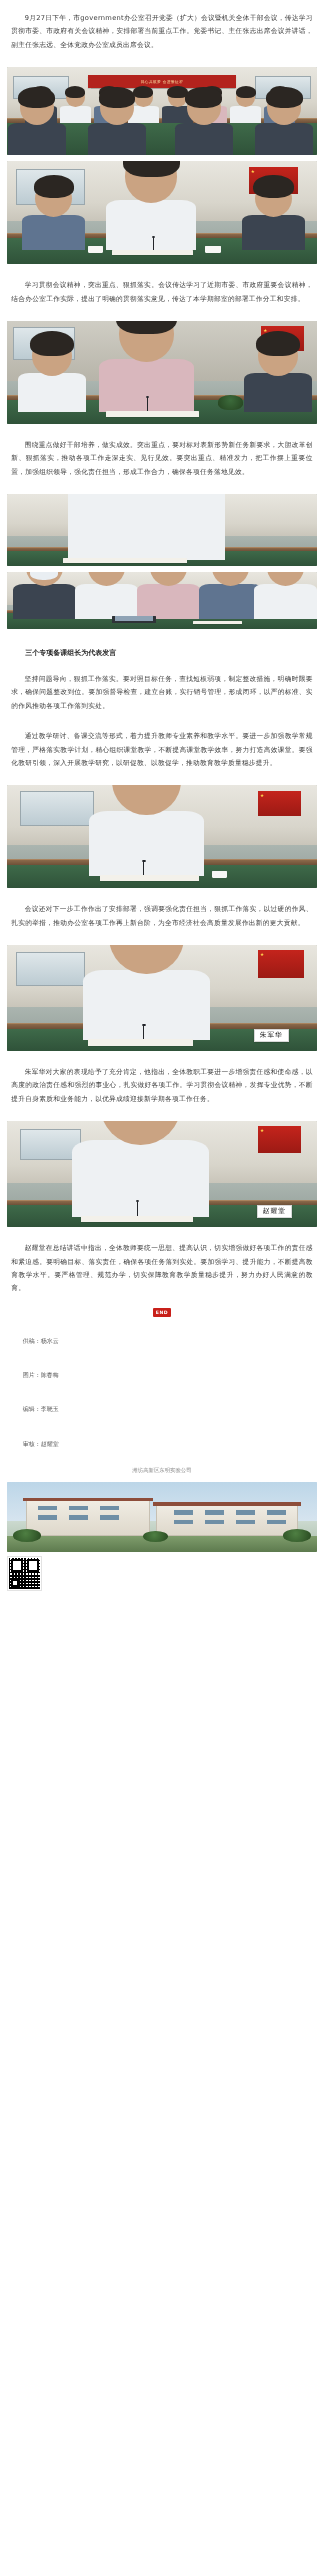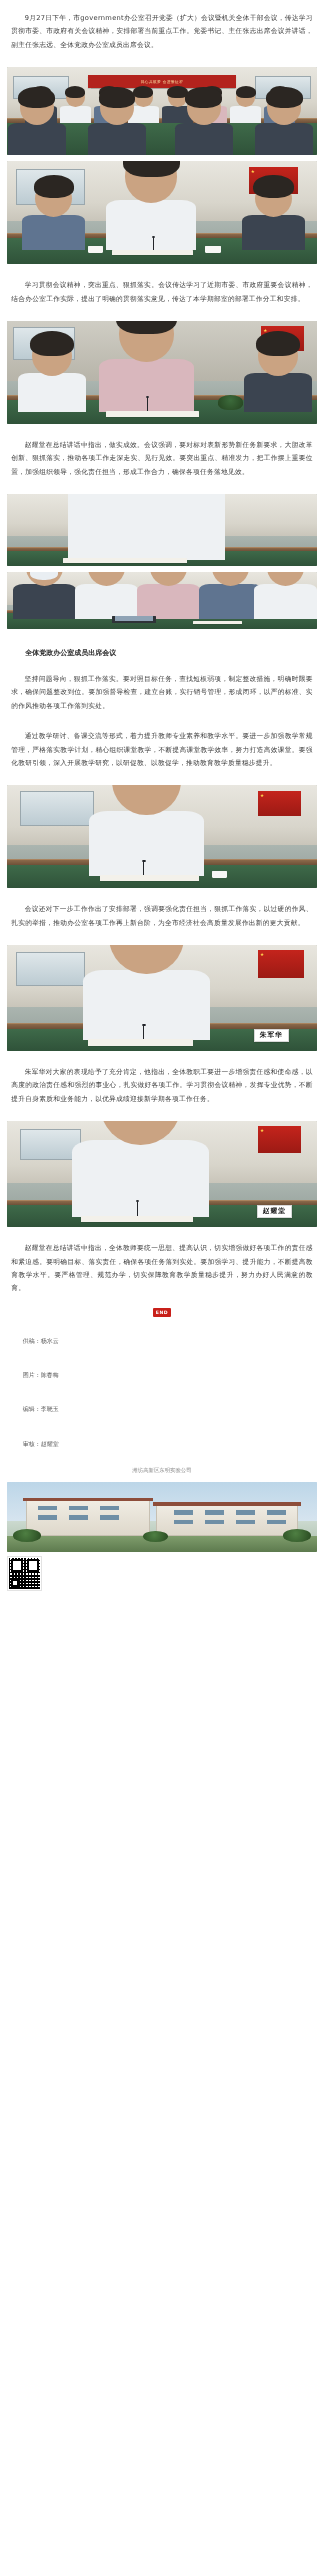--- a/index.html
+++ b/index.html
@@ -134,21 +134,21 @@
   .plant {
     position: absolute; background: radial-gradient(circle at 50% 35%, #3c6b3b, #24421f);
     border-radius: 50% 50% 40% 40%;
   }
   .nametag {
     position: absolute;
     background: #ffffff;
     color: #111;
     border: 0.5px solid #d8d8d8;
     font-size: 6.7px;
-    font-weight: bold;
+    font-weight: normal;
     padding: 1px 5.2px;
     letter-spacing: 1px;
     box-shadow: 0 0.5px 1.5px rgba(0,0,0,.3);
   }
   .window-strip {
     position:absolute; background: linear-gradient(#dfe7ea,#bccbd2);
     border: 1px solid #9aa7ad;
   }
   
   .building {
@@ -372,21 +372,21 @@
             </div>
             <div class="body"></div>
           </div>
         <div class="papers" style="left:32%; bottom:7%; width:30%; height:6%;"></div>
         <div class="mic" style="left:45%; bottom:13%; height:13%;"></div>
         <div class="plant" style="right:24%; bottom:14%; width:8%; height:14%;"></div>
       </div>
     </div>
   </div>
 
-  <p class="para">赵耀堂在总结讲话中指出，做实成效。会议强调，要对标对表新形势新任务新要求，大胆改革创新、狠抓落实，推动各项工作走深走实、见行见效。要突出重点、精准发力，把工作摆上重要位置，加强组织领导，强化责任担当，形成工作合力，确保各项任务落地见效。</p>
+  <p class="para">围绕重点做好干部培养，做实成效。突出重点，要对标对表新形势新任务新要求，大胆改革创新、狠抓落实，推动各项工作走深走实、见行见效。要突出重点、精准发力，把工作摆上重要位置，加强组织领导，强化责任担当，形成工作合力，确保各项任务落地见效。</p>
 
   <div class="photo-wrap">
     <div class="photo" style="height:72px">
       <div class="scene">
         <div class="wall"></div>
         <div class="table-cloth" style="top:78%; height:22%;"></div>
         <div class="table-surface" style="top:74%; height:5%;"></div>
         <div class="person white" style="left:30%; width:30%; bottom:8%;">
 
           <div class="body"></div>
@@ -423,21 +423,21 @@
         <div class="person white" style="left:84%; width:12%; bottom:18%;">
             <div class="head"></div>
             <div class="body"></div>
           </div>
         <div class="laptop" style="left:34%; bottom:12%; width:14%; height:12%;"></div>
         <div class="papers" style="left:60%; bottom:10%; width:16%; height:5%;"></div>
       </div>
     </div>
   </div>
 
-  <p class="heading">全体党政办公室成员出席会议</p>
+  <p class="heading">三个专项备课组长为代表发言</p>
 
   <p class="para">坚持问题导向，狠抓工作落实。要对照目标任务，查找短板弱项，制定整改措施，明确时限要求，确保问题整改到位。要加强督导检查，建立台账，实行销号管理，形成闭环，以严的标准、实的作风推动各项工作落到实处。</p>
 
   <p class="para">通过教学研讨、备课交流等形式，着力提升教师专业素养和教学水平。要进一步加强教学常规管理，严格落实教学计划，精心组织课堂教学，不断提高课堂教学效率，努力打造高效课堂。要强化教研引领，深入开展教学研究，以研促教、以教促学，推动教育教学质量稳步提升。</p>
 
   <div class="photo-wrap">
     <div class="photo" style="height:103px">
       <div class="scene">
         <div class="wall"></div>
         <div class="window-strip" style="left:4%; top:6%; width:24%; height:34%;"></div>

